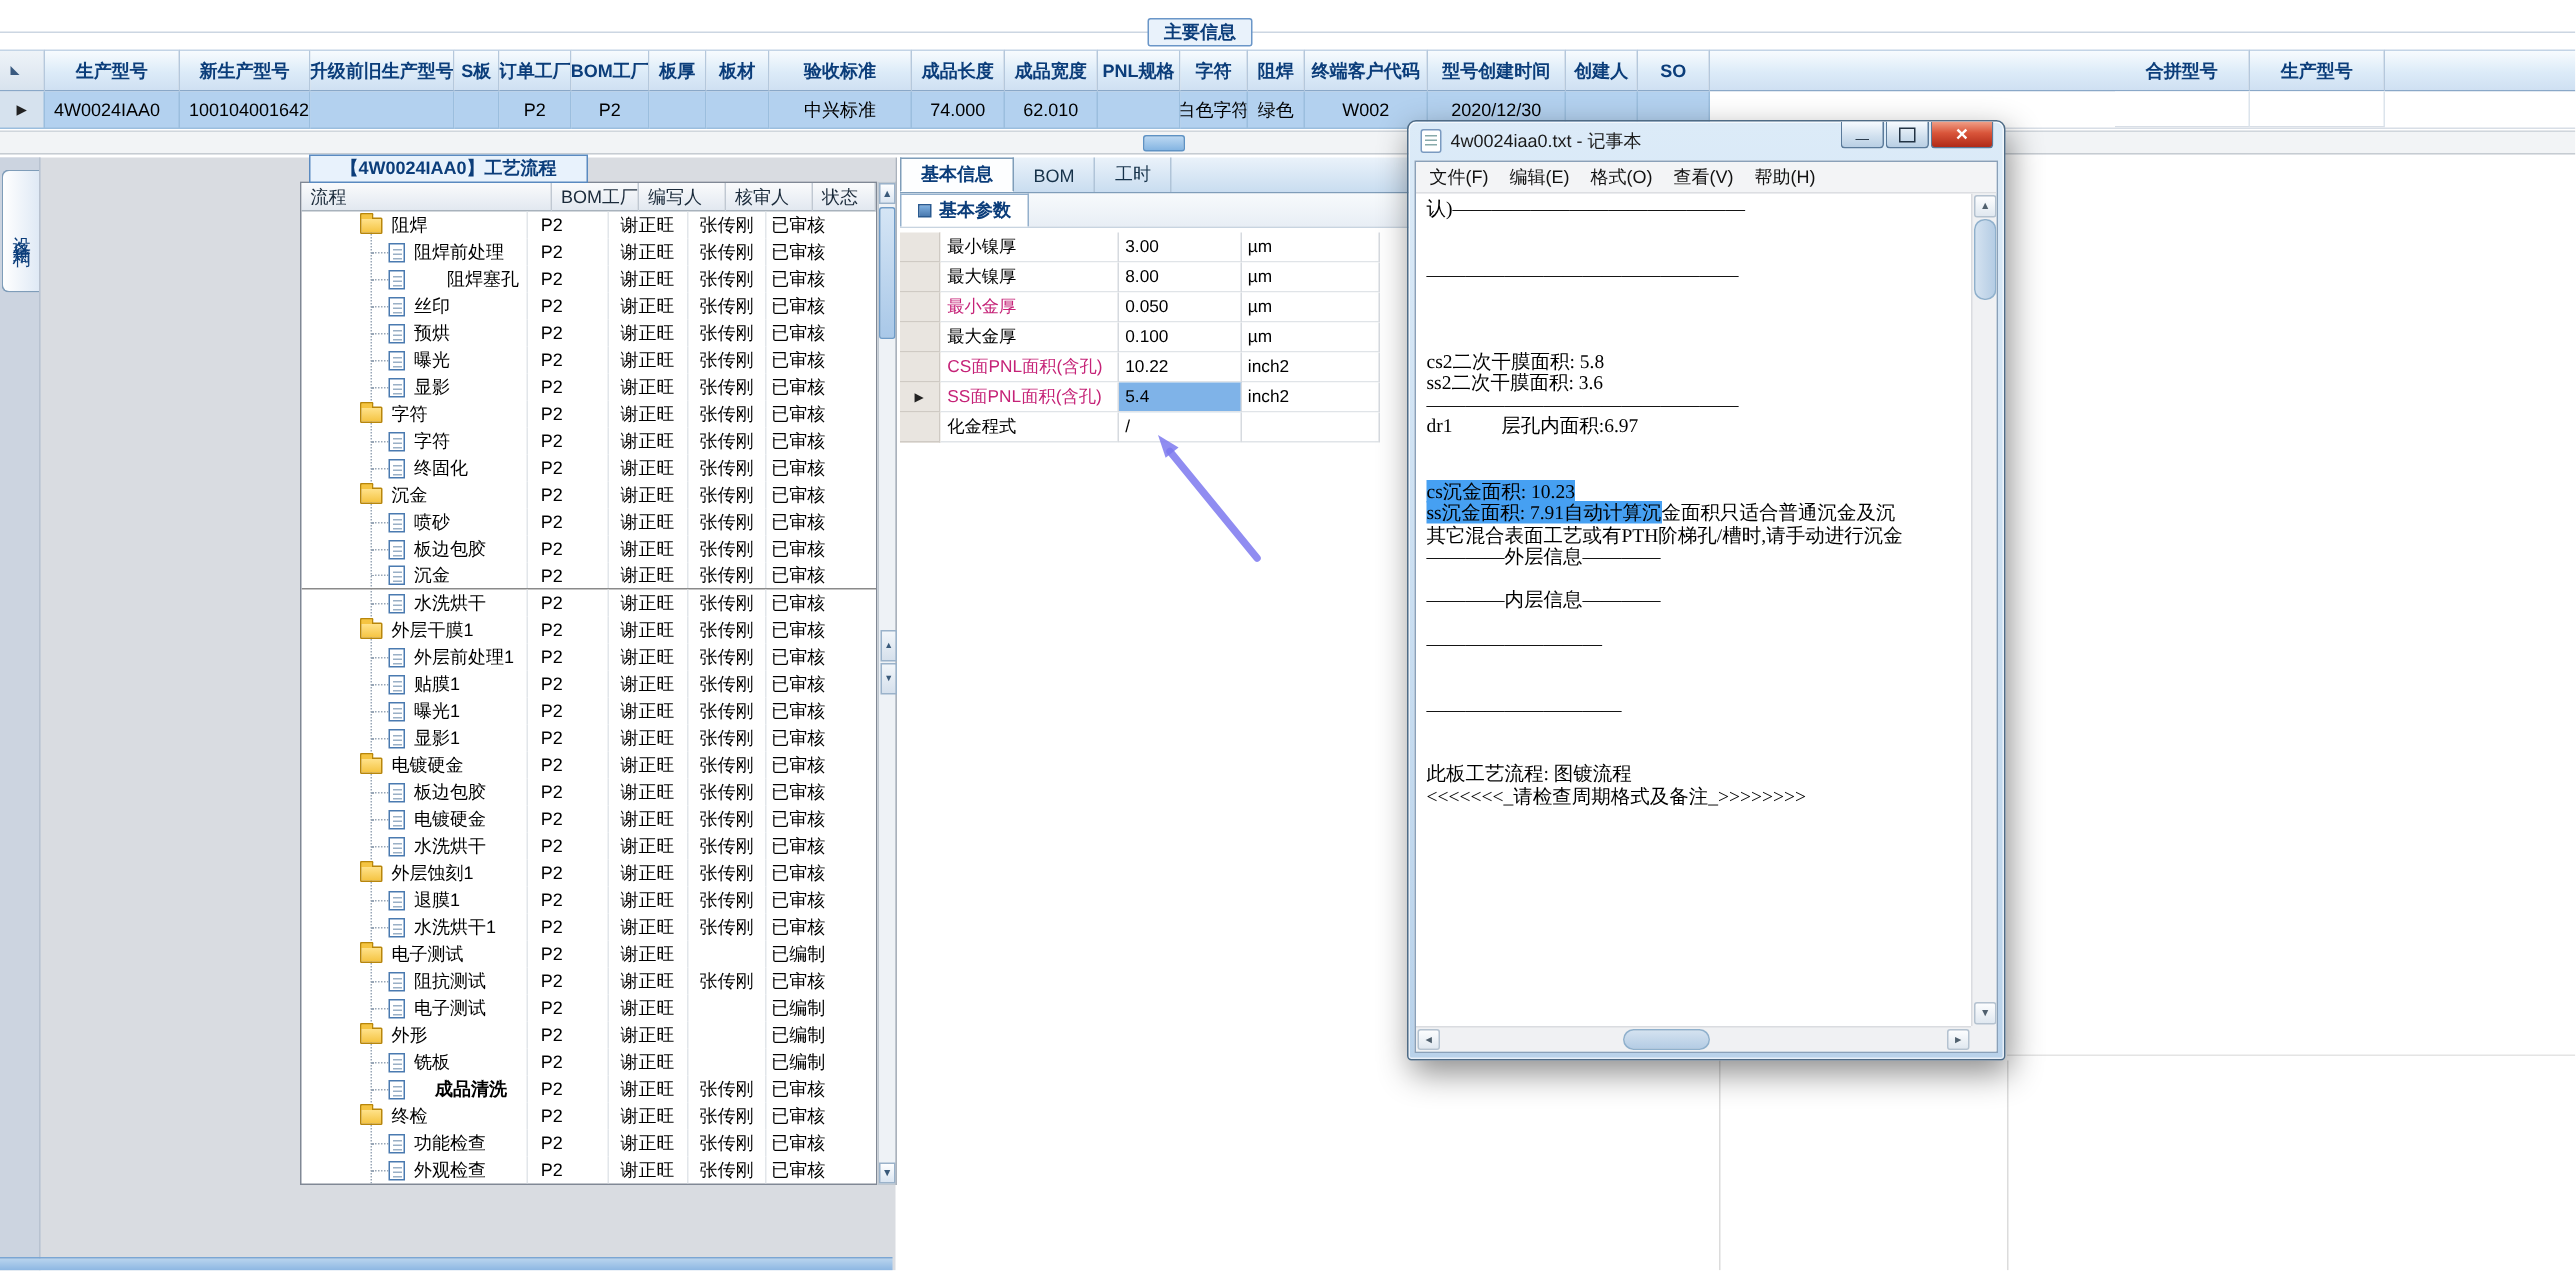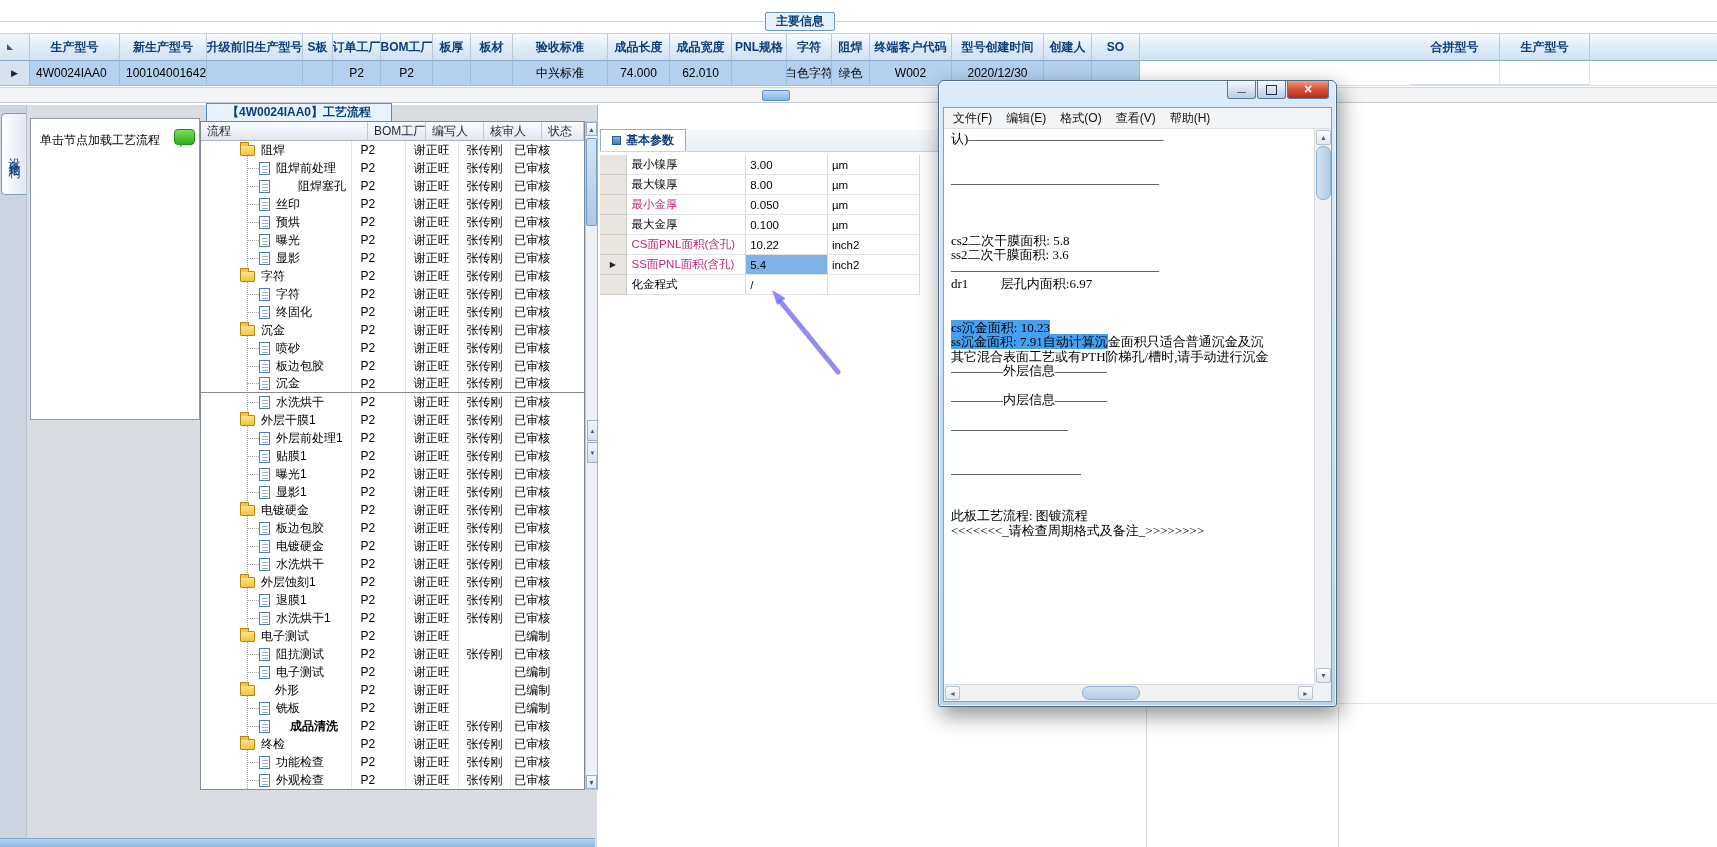--- a/index.html
+++ b/index.html
@@ -208,24 +208,20 @@
     <div id="top-scroll-thumb"></div>
   </div>
 
   <div id="left-region"></div>
   <div id="mid-top-bg"></div>
   <div id="bottom-left-bg"></div>
   <div id="left-strip"></div>
   <div id="left-tab">
     <span>设备结构</span>
   </div>
-  <div id="left-panel">
-    <div id="left-hint">单击节点加载工艺流程</div>
-    <div id="bubble"></div>
-  </div>
 
   <div id="tree-title">【4W0024IAA0】工艺流程</div>
   <div id="tree-panel">
     <div id="tree-header">
         <div class="gh" style="width: 167px;">流程</div>
         <div class="gh" style="width: 58px;">BOM工厂</div>
         <div class="gh" style="width: 58px;">编写人</div>
         <div class="gh" style="width: 58px;">核审人</div>
         <div class="gh" style="width: 80px; flex: 1 1 0%;">状态</div>
       </div>
@@ -581,21 +577,21 @@
           </div>
           <div class="tc fac">P2</div>
           <div class="tc wr">谢正旺</div>
           <div class="tc rv"></div>
           <div class="tc st">已编制</div>
         </div>
         <div class="trow">
           <div class="tc name">
             <span class="ind" style="width: 39px;"></span>
             <span class="folder"></span>
-            <span class="lbl" style="margin-left: 16px;">外形</span>
+            <span class="lbl" style="margin-left: 2px;">外形</span>
           </div>
           <div class="tc fac">P2</div>
           <div class="tc wr">谢正旺</div>
           <div class="tc rv"></div>
           <div class="tc st">已编制</div>
         </div>
         <div class="trow">
           <div class="tc name">
             <span class="ind" style="width: 46px;"></span>
             <span class="stub"></span>
@@ -667,20 +663,25 @@
   </div>
   <div id="tree-scroll">
     <div class="sb-btn" style="top:0">▲</div>
     <div id="tree-thumb"></div>
     <div class="sb-btn" style="bottom:0">▼</div>
   </div>
   <div id="vdiv"></div>
   <div class="split-btn" style="top:420px">▲</div>
   <div class="split-btn" style="top:442px">▼</div>
 
+  <div id="ptabs">
+      <div class="ptab active">基本信息</div>
+      <div class="ptab">BOM</div>
+      <div class="ptab">工时</div>
+    </div>
   <div id="psub">
     <div id="psub-tab">
       <span class="grid-ic"></span>
       <span>基本参数</span>
     </div>
   </div>
   <div id="ptable">
     <div id="ptable-body">
         <div class="prow">
           <div class="ptc mk"></div>
@@ -725,20 +726,24 @@
           <div class="ptc unit"></div>
         </div>
       </div>
   </div>
   <svg id="arrow-svg">
     <line id="arrow-line" x1="148" y1="100" x2="90" y2="29" stroke-width="5" stroke-linecap="round" opacity="0.85" stroke="#7d79ef"></line>
     <polygon id="arrow-head" points="82,18 95.7,26.3 87.1,33.1" opacity="0.85" fill="#7d79ef"></polygon>
   </svg>
 
   <div id="notepad">
+    <div id="np-title">
+      <span class="np-ico"></span>
+      <span id="np-title-text">4w0024iaa0.txt - 记事本</span>
+    </div>
     <div id="np-btns">
       <div class="np-btn b-min"></div>
       <div class="np-btn b-max"></div>
       <div class="np-btn b-close"></div>
     </div>
     <div id="np-inner">
       <div id="np-menu">
           <div class="np-menu-item">文件(F)</div>
           <div class="np-menu-item">编辑(E)</div>
           <div class="np-menu-item">格式(O)</div>

